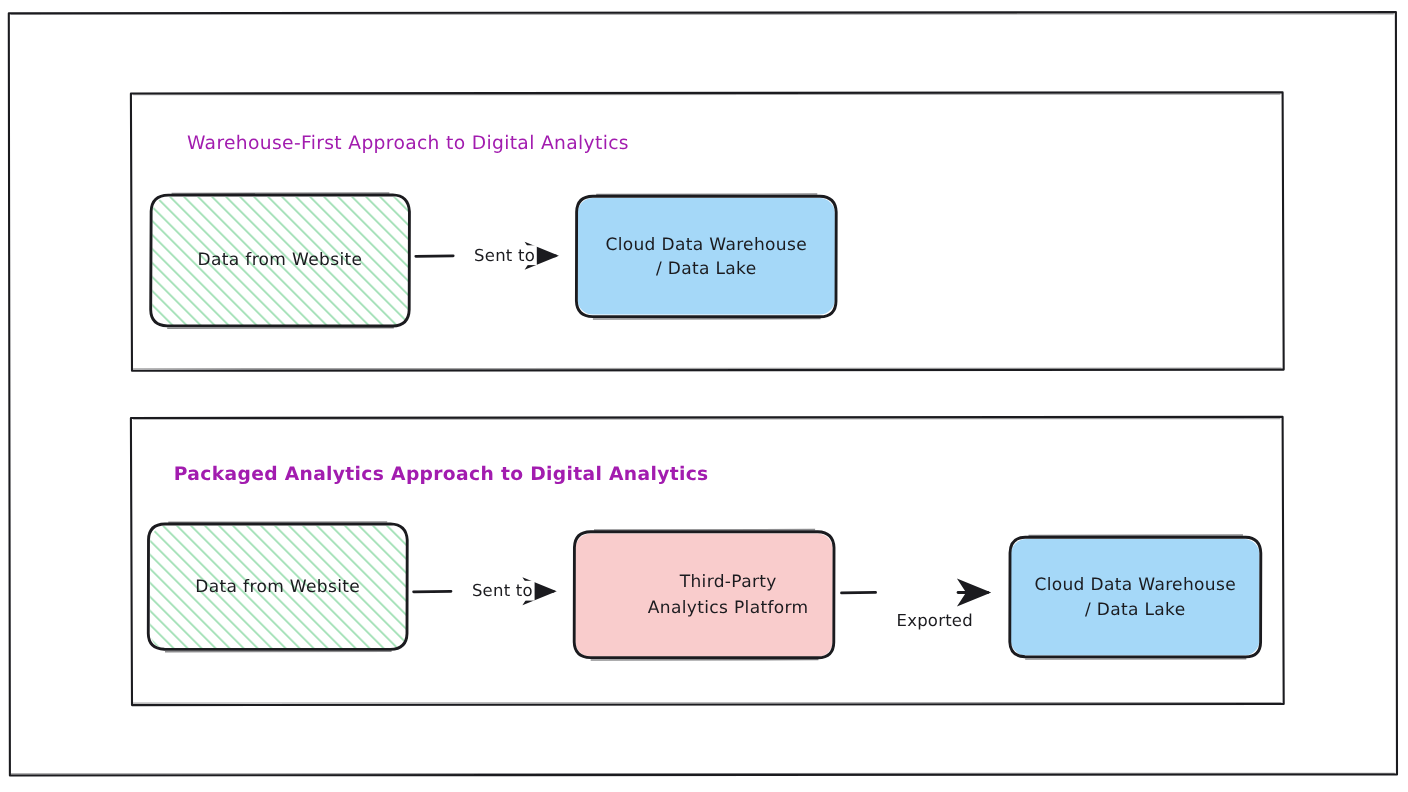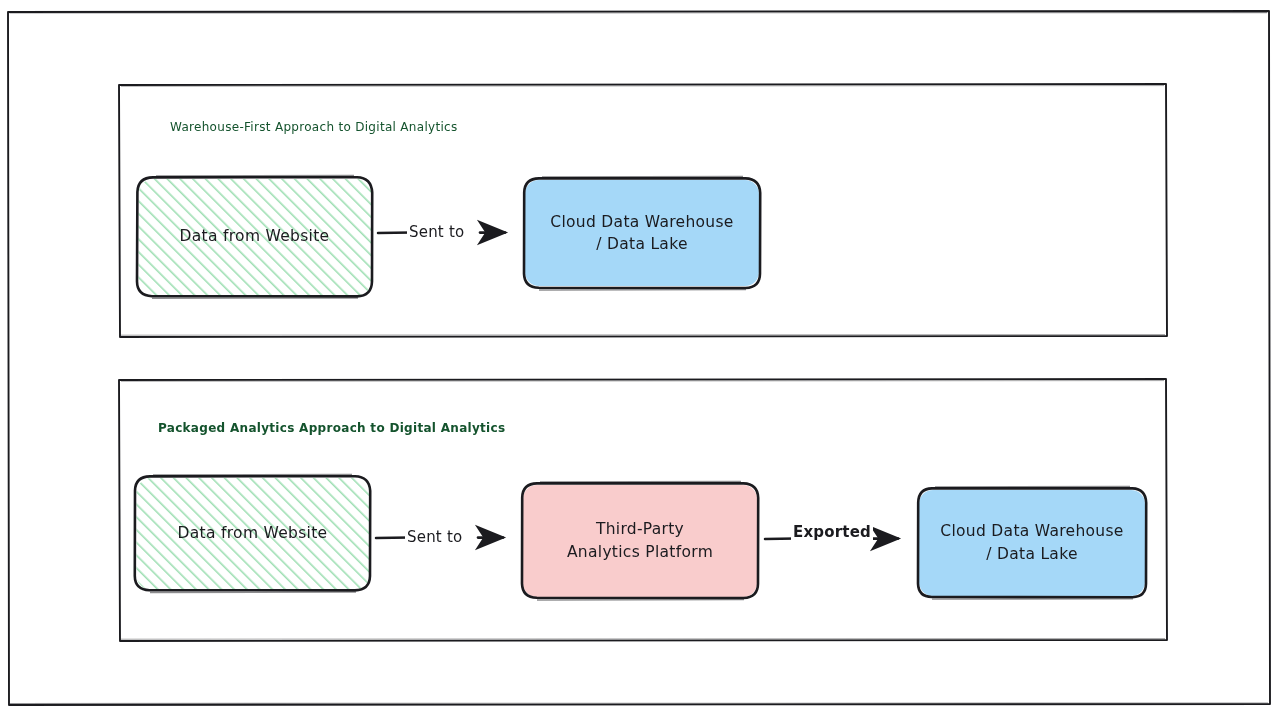--- a/index.html
+++ b/index.html
@@ -16,34 +16,35 @@
     font-size:15.5px;
     color:#1b1b1f;
     letter-spacing:0.3px;
     line-height:1.45;
     white-space:pre-line;
     pointer-events:none;
   }
   .panel-title{
     position:absolute;
     font-family:"DejaVu Sans",sans-serif;
-    font-size:12px;
-    color:#14532d;
+    font-size:17px;
+    color:#a21caf;
     letter-spacing:0.3px;
     white-space:nowrap;
   }
   .edge-label{
     position:absolute;
     font-family:"DejaVu Sans",sans-serif;
     font-size:15px;
     color:#1b1b1f;
     letter-spacing:0.2px;
     white-space:nowrap;
     background:#ffffff;
     padding:0 2px;
+    margin-left:22px;
   }
 </style>
 </head>
 <body>
 
 <svg id="canvas" viewBox="0 0 1280 720">
   <defs>
     <pattern id="greenHatch" width="9" height="9" patternUnits="userSpaceOnUse" patternTransform="rotate(-45)">
       <rect width="9" height="9" fill="#ffffff"></rect>
       <line x1="0" y1="0" x2="0" y2="9" stroke="#9fdfb4" stroke-width="3.2"></line>
@@ -135,19 +136,19 @@
 
 <div class="node-label" style="left:524px;top:178px;width:236px;height:110px;">Cloud Data Warehouse
 / Data Lake</div>
 
 <div class="panel-title" style="left:158px;top:421px;font-weight:bold;">Packaged Analytics Approach to Digital Analytics</div>
 
 <div class="node-label" style="left:135px;top:476px;width:235px;height:114px;">Data from Website</div>
 
 <div class="edge-label" style="left:405px;top:528px;">Sent to</div>
 
-<div class="node-label" style="left:522px;top:483px;width:236px;height:115px;">Third-Party
+<div class="node-label" style="left:544px;top:483px;width:236px;height:115px;">Third-Party
 Analytics Platform</div>
 
-<div class="edge-label" style="left:791px;top:523px;font-weight:bold;">Exported</div>
+<div class="edge-label" style="left:791px;top:555px;">Exported</div>
 
 <div class="node-label" style="left:918px;top:488px;width:228px;height:109px;">Cloud Data Warehouse
 / Data Lake</div>
 
 </body></html>

